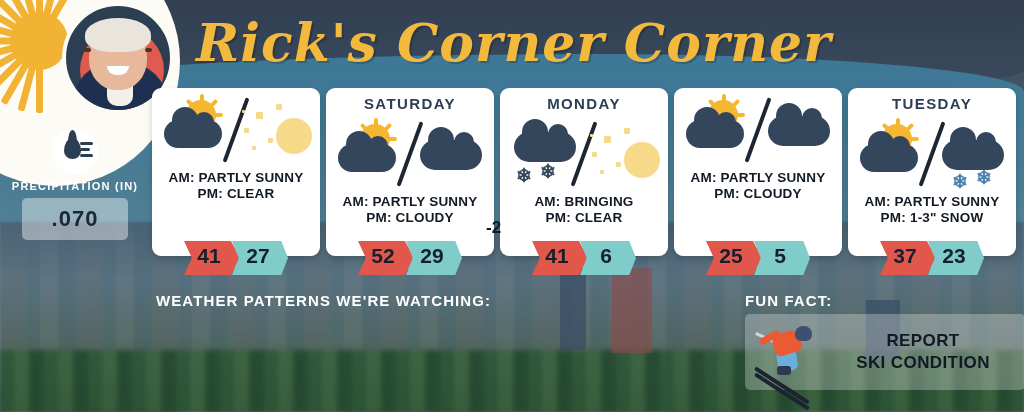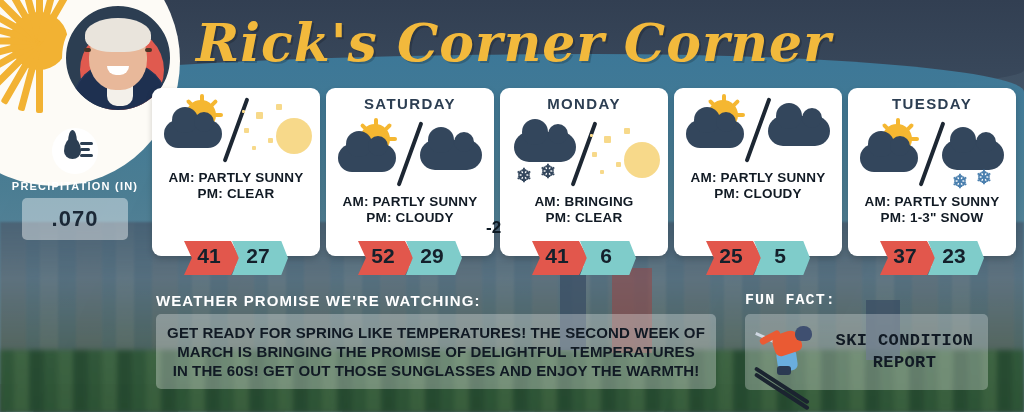--- a/index.html
+++ b/index.html
@@ -207,21 +207,21 @@
   .sect-title{
     color:#ffffff; font-size:15px; font-weight:bold; letter-spacing:1.1px; margin-bottom:5px;
   }
   .panel{
     background:rgba(255,255,255,.30); border-radius:5px;
     padding:9px 10px; text-align:center;
   }
   .panel-text{
     color:#111a24; font-size:15px; font-weight:bold; line-height:19px; letter-spacing:.1px;
   }
-  .funfact{ position:absolute; left:745px; top:292px; width:243px;font-family:Liberation Mono, monospace; }
+  .funfact{ position:absolute; left:745px; top:292px; width:280px; }
   .ff-panel{ display:flex; align-items:center; gap:4px; background:rgba(255,255,255,.28); border-radius:5px; height:76px; padding:0 8px; }
   .skier{ position:relative; width:72px; height:68px; flex:0 0 72px; }
   .skier .torso{ position:absolute; left:20px; top:14px; width:28px; height:22px; background:#ea5a33; border-radius:8px 10px 6px 6px; transform:rotate(-18deg); }
   .skier .arm{ position:absolute; left:6px; top:16px; width:22px; height:7px; background:#ea5a33; border-radius:4px; transform:rotate(-28deg); }
   .skier .legs{ position:absolute; left:24px; top:31px; width:20px; height:22px; background:#6aaede; border-radius:6px; transform:rotate(-8deg); }
   .skier .helmet{ position:absolute; left:42px; top:8px; width:17px; height:15px; background:#3f4f70; border-radius:8px 8px 6px 6px; }
   .skier .boot{ position:absolute; left:24px; top:48px; width:14px; height:9px; background:#2b3a52; border-radius:3px; }
   .skier .ski{ position:absolute; left:2px; top:48px; width:64px; height:4px; background:#1b2430; border-radius:2px; transform:rotate(33deg); transform-origin:left center; }
   .skier .ski.b{ top:54px; }
   .skier .pole{ position:absolute; left:2px; top:18px; width:20px; height:2.5px; background:#cfd8e2; transform:rotate(24deg); }
@@ -475,41 +475,36 @@
         <div class="chev hi">37</div>
         <div class="chev lo">23</div>
       </div>
     </div>
 
   </div>
 
   <div class="stray">-2</div>
 
   <div class="patterns">
-    <div class="sect-title">WEATHER PROMISE WE'RE WATCHING:</div>
-    <div class="panel">
-      <div class="panel-text">GET READY FOR SPRING LIKE TEMPERATURES! THE SECOND WEEK OF</div>
-      <div class="panel-text">MARCH IS BRINGING THE PROMISE OF DELIGHTFUL TEMPERATURES</div>
-      <div class="panel-text">IN THE 60S! GET OUT THOSE SUNGLASSES AND ENJOY THE WARMTH!</div>
-    </div>
+    <div class="sect-title">WEATHER PATTERNS WE'RE WATCHING:</div>
   </div>
 
   <div class="funfact">
     <div class="sect-title">FUN FACT:</div>
     <div class="ff-panel">
       <div class="skier">
         <div class="ski"></div>
         <div class="ski b"></div>
         <div class="pole"></div>
         <div class="arm"></div>
         <div class="legs"></div>
         <div class="boot"></div>
         <div class="torso"></div>
         <div class="helmet"></div>
       </div>
       <div class="ff-text">
+        <div>REPORT</div>
         <div>SKI CONDITION</div>
-        <div>REPORT</div>
       </div>
     </div>
   </div>
 
 </div>
 
 </body></html>

